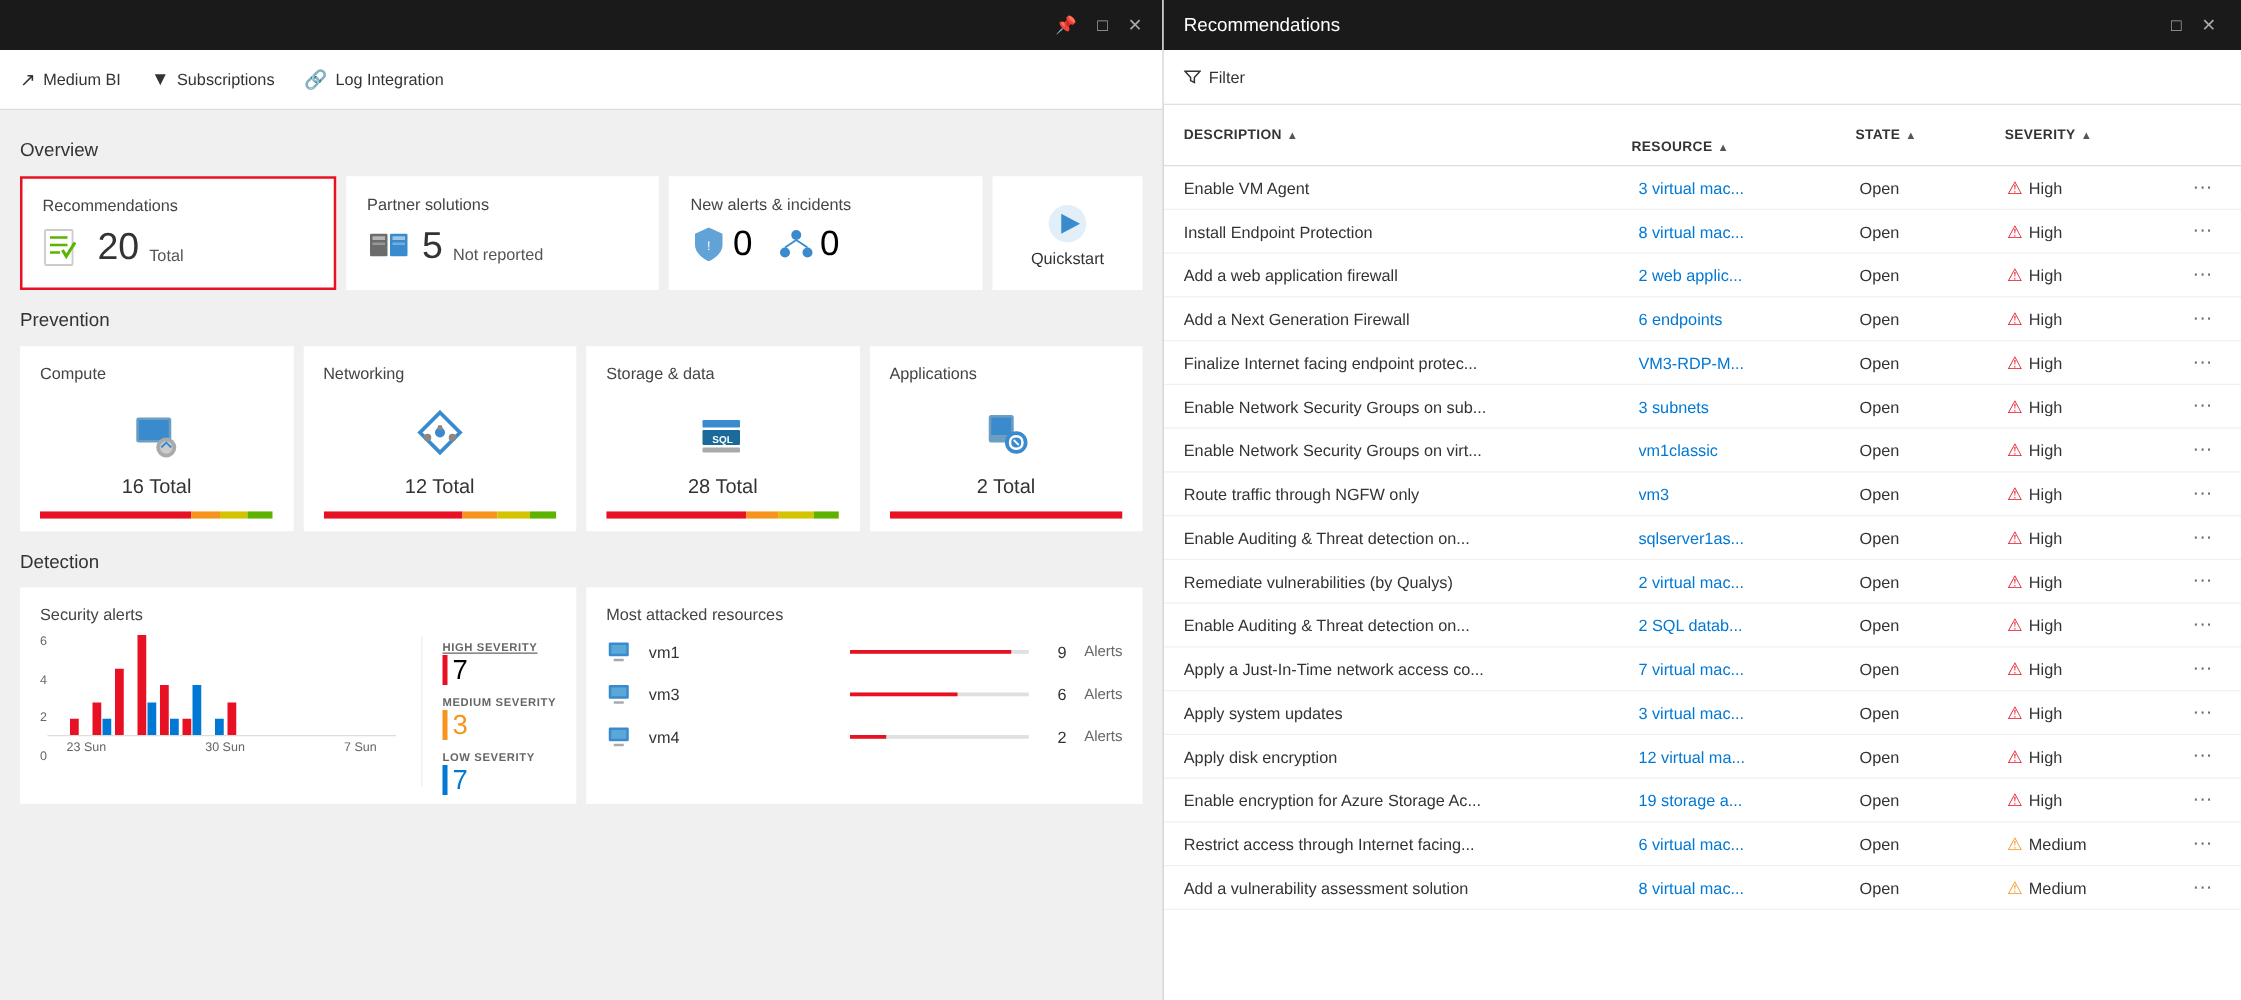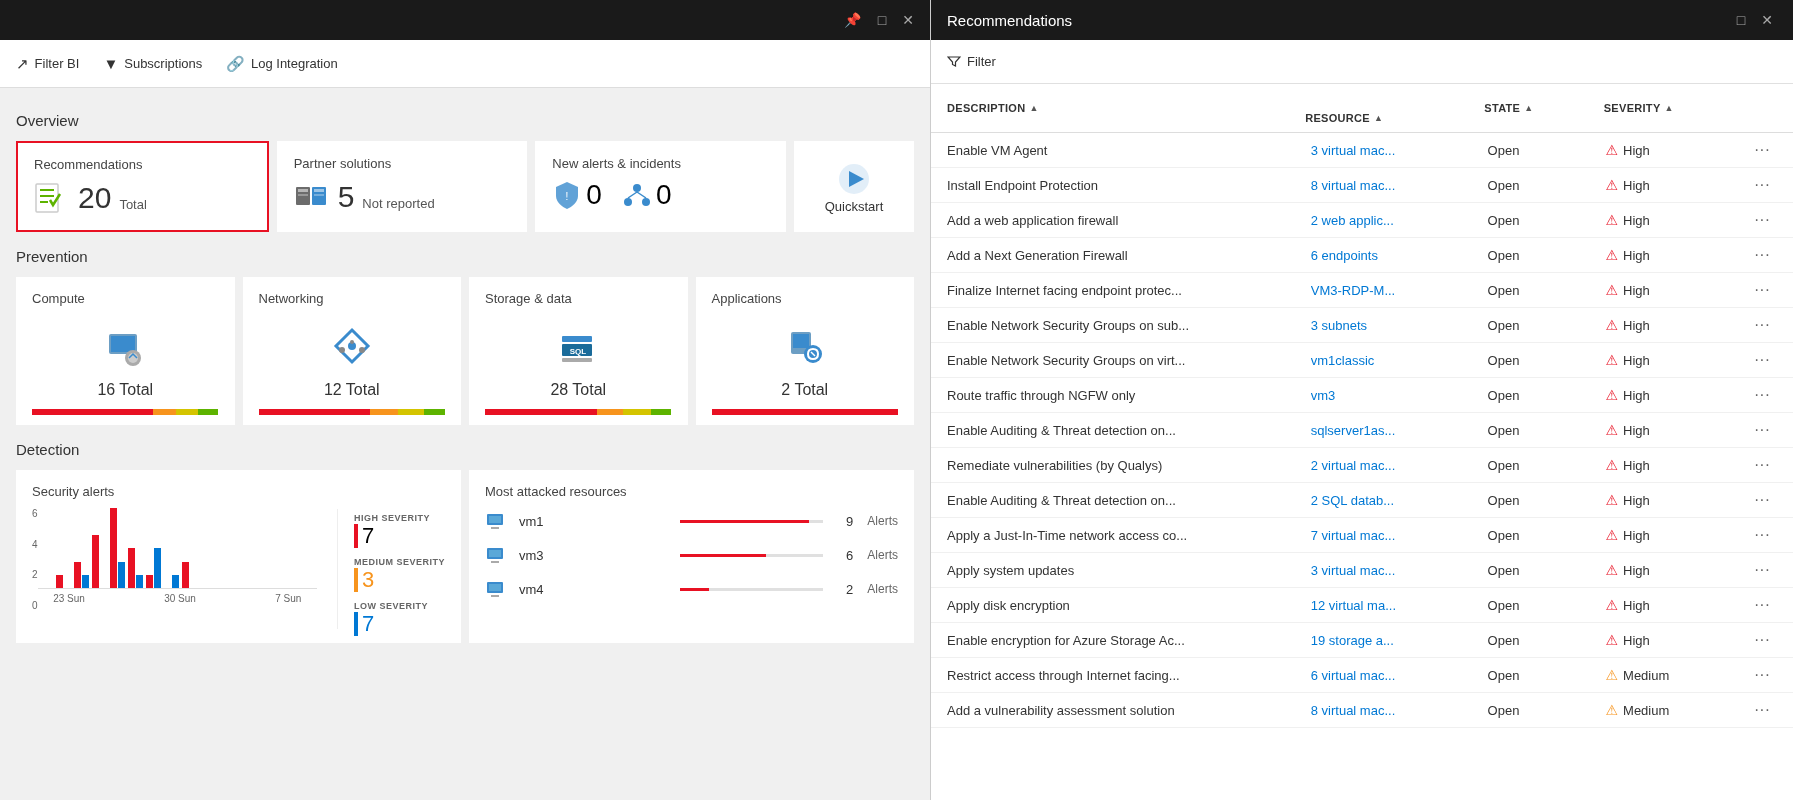--- a/index.html
+++ b/index.html
@@ -118,21 +118,21 @@
     <div class="top-bar-icons">
       <span class="top-bar-icon">📌</span>
       <span class="top-bar-icon">□</span>
       <span class="top-bar-icon">✕</span>
     </div>
   </div>
 
   <div class="toolbar">
     <a class="toolbar-btn">
       <span class="toolbar-icon">↗</span>
-      <span>Filter BI</span>
+      <span>Medium BI</span>
     </a>
     <a class="toolbar-btn">
       <span class="toolbar-icon">▼</span>
       <span>Subscriptions</span>
     </a>
     <a class="toolbar-btn">
       <span class="toolbar-icon">🔗</span>
       <span>Log Integration</span>
     </a>
   </div>
@@ -358,21 +358,21 @@
               <div class="x-axis-row" style="display:flex;justify-content:space-around;padding-top:4px;gap:48px;">
                 <span class="x-label" style="font-size:10px;color:#666;">23 Sun</span>
                 <span class="x-label" style="font-size:10px;color:#666;">30 Sun</span>
                 <span class="x-label" style="font-size:10px;color:#666;">7 Sun</span>
               </div>
             </div>
           </div>
 
           <div class="severity-legend" style="padding-left:16px; border-left:1px solid #eee;">
             <div class="sev-item">
-              <span class="sev-label" style="font-size:9px;color:#666;font-weight:700;">HIGH SEVERITY</span>
+              <span class="sev-label" style="font-size:9px;color:#666;font-weight:700;text-decoration:underline;">HIGH SEVERITY</span>
               <div style="display:flex;align-items:center;gap:4px;">
                 <div style="width:4px;height:24px;background:#e81123;"></div>
                 <span style="font-size:22px;font-weight:300;">7</span>
               </div>
             </div>
             <div class="sev-item">
               <span class="sev-label" style="font-size:9px;color:#666;font-weight:700;">MEDIUM SEVERITY</span>
               <div style="display:flex;align-items:center;gap:4px;">
                 <div style="width:4px;height:24px;background:#f7941d;"></div>
                 <span style="font-size:22px;font-weight:300;color:#f7941d;">3</span>

